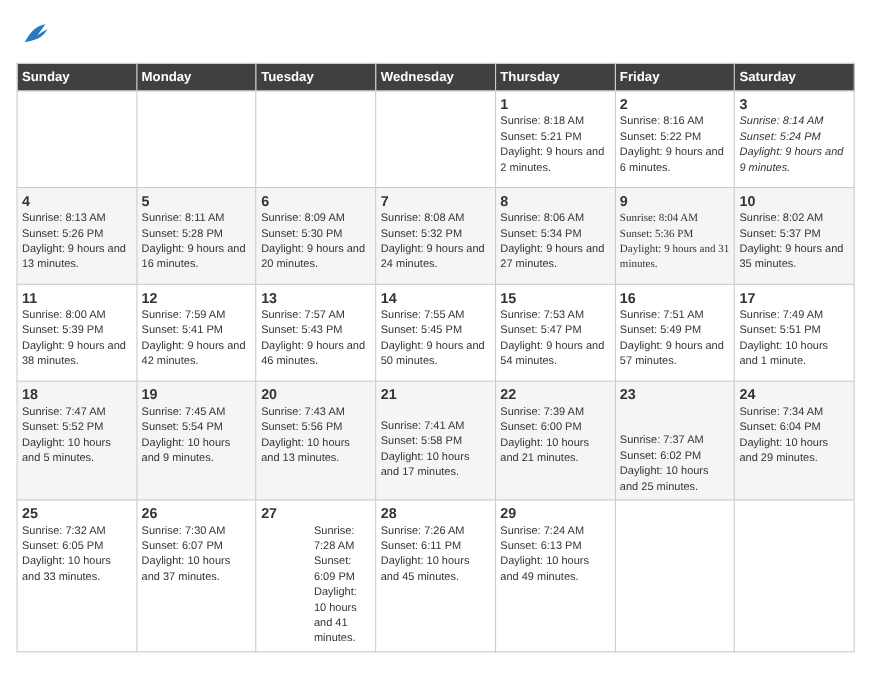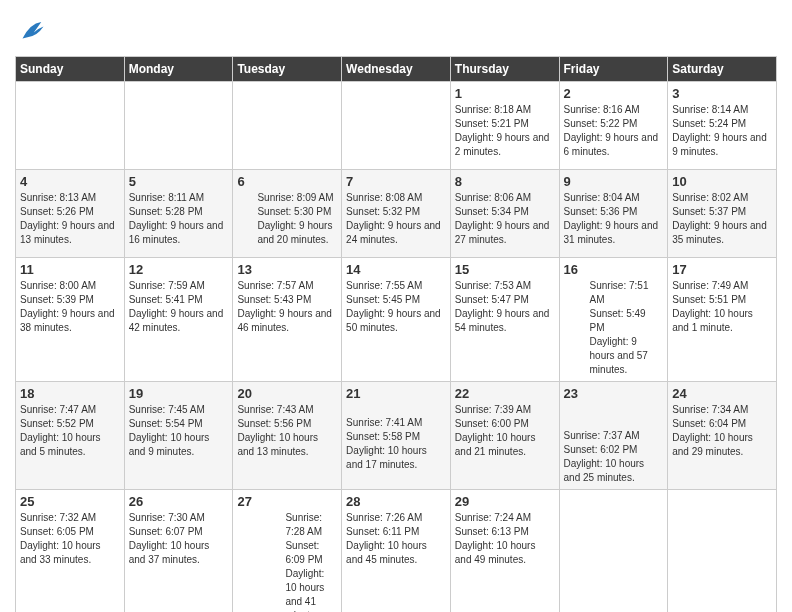--- a/index.html
+++ b/index.html
@@ -141,59 +141,59 @@
 Daylight: 9 hours and 2 minutes.</div>
         </td>
         <td>
           <span class="day-number">2</span>
           <div class="day-detail" style="white-space: pre-line;">Sunrise: 8:16 AM
 Sunset: 5:22 PM
 Daylight: 9 hours and 6 minutes.</div>
         </td>
         <td>
           <span class="day-number">3</span>
-          <div class="day-detail" style="white-space: pre-line;">Sunrise: 8:14 AM
+          <div class="day-detail" style="white-space: pre-line; font-style: italic;">Sunrise: 8:14 AM
 Sunset: 5:24 PM
 Daylight: 9 hours and 9 minutes.</div>
         </td>
       </tr>
       <tr>
         <td>
           <span class="day-number">4</span>
           <div class="day-detail" style="white-space: pre-line;">Sunrise: 8:13 AM
 Sunset: 5:26 PM
 Daylight: 9 hours and 13 minutes.</div>
         </td>
         <td>
           <span class="day-number">5</span>
           <div class="day-detail" style="white-space: pre-line;">Sunrise: 8:11 AM
 Sunset: 5:28 PM
 Daylight: 9 hours and 16 minutes.</div>
         </td>
         <td>
           <span class="day-number">6</span>
-          <div class="day-detail" style="white-space: pre-line; margin-left: 20px;">Sunrise: 8:09 AM
+          <div class="day-detail" style="white-space: pre-line;">Sunrise: 8:09 AM
 Sunset: 5:30 PM
 Daylight: 9 hours and 20 minutes.</div>
         </td>
         <td>
           <span class="day-number">7</span>
           <div class="day-detail" style="white-space: pre-line;">Sunrise: 8:08 AM
 Sunset: 5:32 PM
 Daylight: 9 hours and 24 minutes.</div>
         </td>
         <td>
           <span class="day-number">8</span>
           <div class="day-detail" style="white-space: pre-line;">Sunrise: 8:06 AM
 Sunset: 5:34 PM
 Daylight: 9 hours and 27 minutes.</div>
         </td>
         <td>
           <span class="day-number">9</span>
-          <div class="day-detail" style="white-space: pre-line;">Sunrise: 8:04 AM
+          <div class="day-detail" style="white-space: pre-line; font-family: Liberation Serif, serif;">Sunrise: 8:04 AM
 Sunset: 5:36 PM
 Daylight: 9 hours and 31 minutes.</div>
         </td>
         <td>
           <span class="day-number">10</span>
           <div class="day-detail" style="white-space: pre-line;">Sunrise: 8:02 AM
 Sunset: 5:37 PM
 Daylight: 9 hours and 35 minutes.</div>
         </td>
       </tr>
@@ -223,21 +223,21 @@
 Daylight: 9 hours and 50 minutes.</div>
         </td>
         <td>
           <span class="day-number">15</span>
           <div class="day-detail" style="white-space: pre-line;">Sunrise: 7:53 AM
 Sunset: 5:47 PM
 Daylight: 9 hours and 54 minutes.</div>
         </td>
         <td>
           <span class="day-number">16</span>
-          <div class="day-detail" style="white-space: pre-line; margin-left: 26px;">Sunrise: 7:51 AM
+          <div class="day-detail" style="white-space: pre-line;">Sunrise: 7:51 AM
 Sunset: 5:49 PM
 Daylight: 9 hours and 57 minutes.</div>
         </td>
         <td>
           <span class="day-number">17</span>
           <div class="day-detail" style="white-space: pre-line;">Sunrise: 7:49 AM
 Sunset: 5:51 PM
 Daylight: 10 hours and 1 minute.</div>
         </td>
       </tr>

